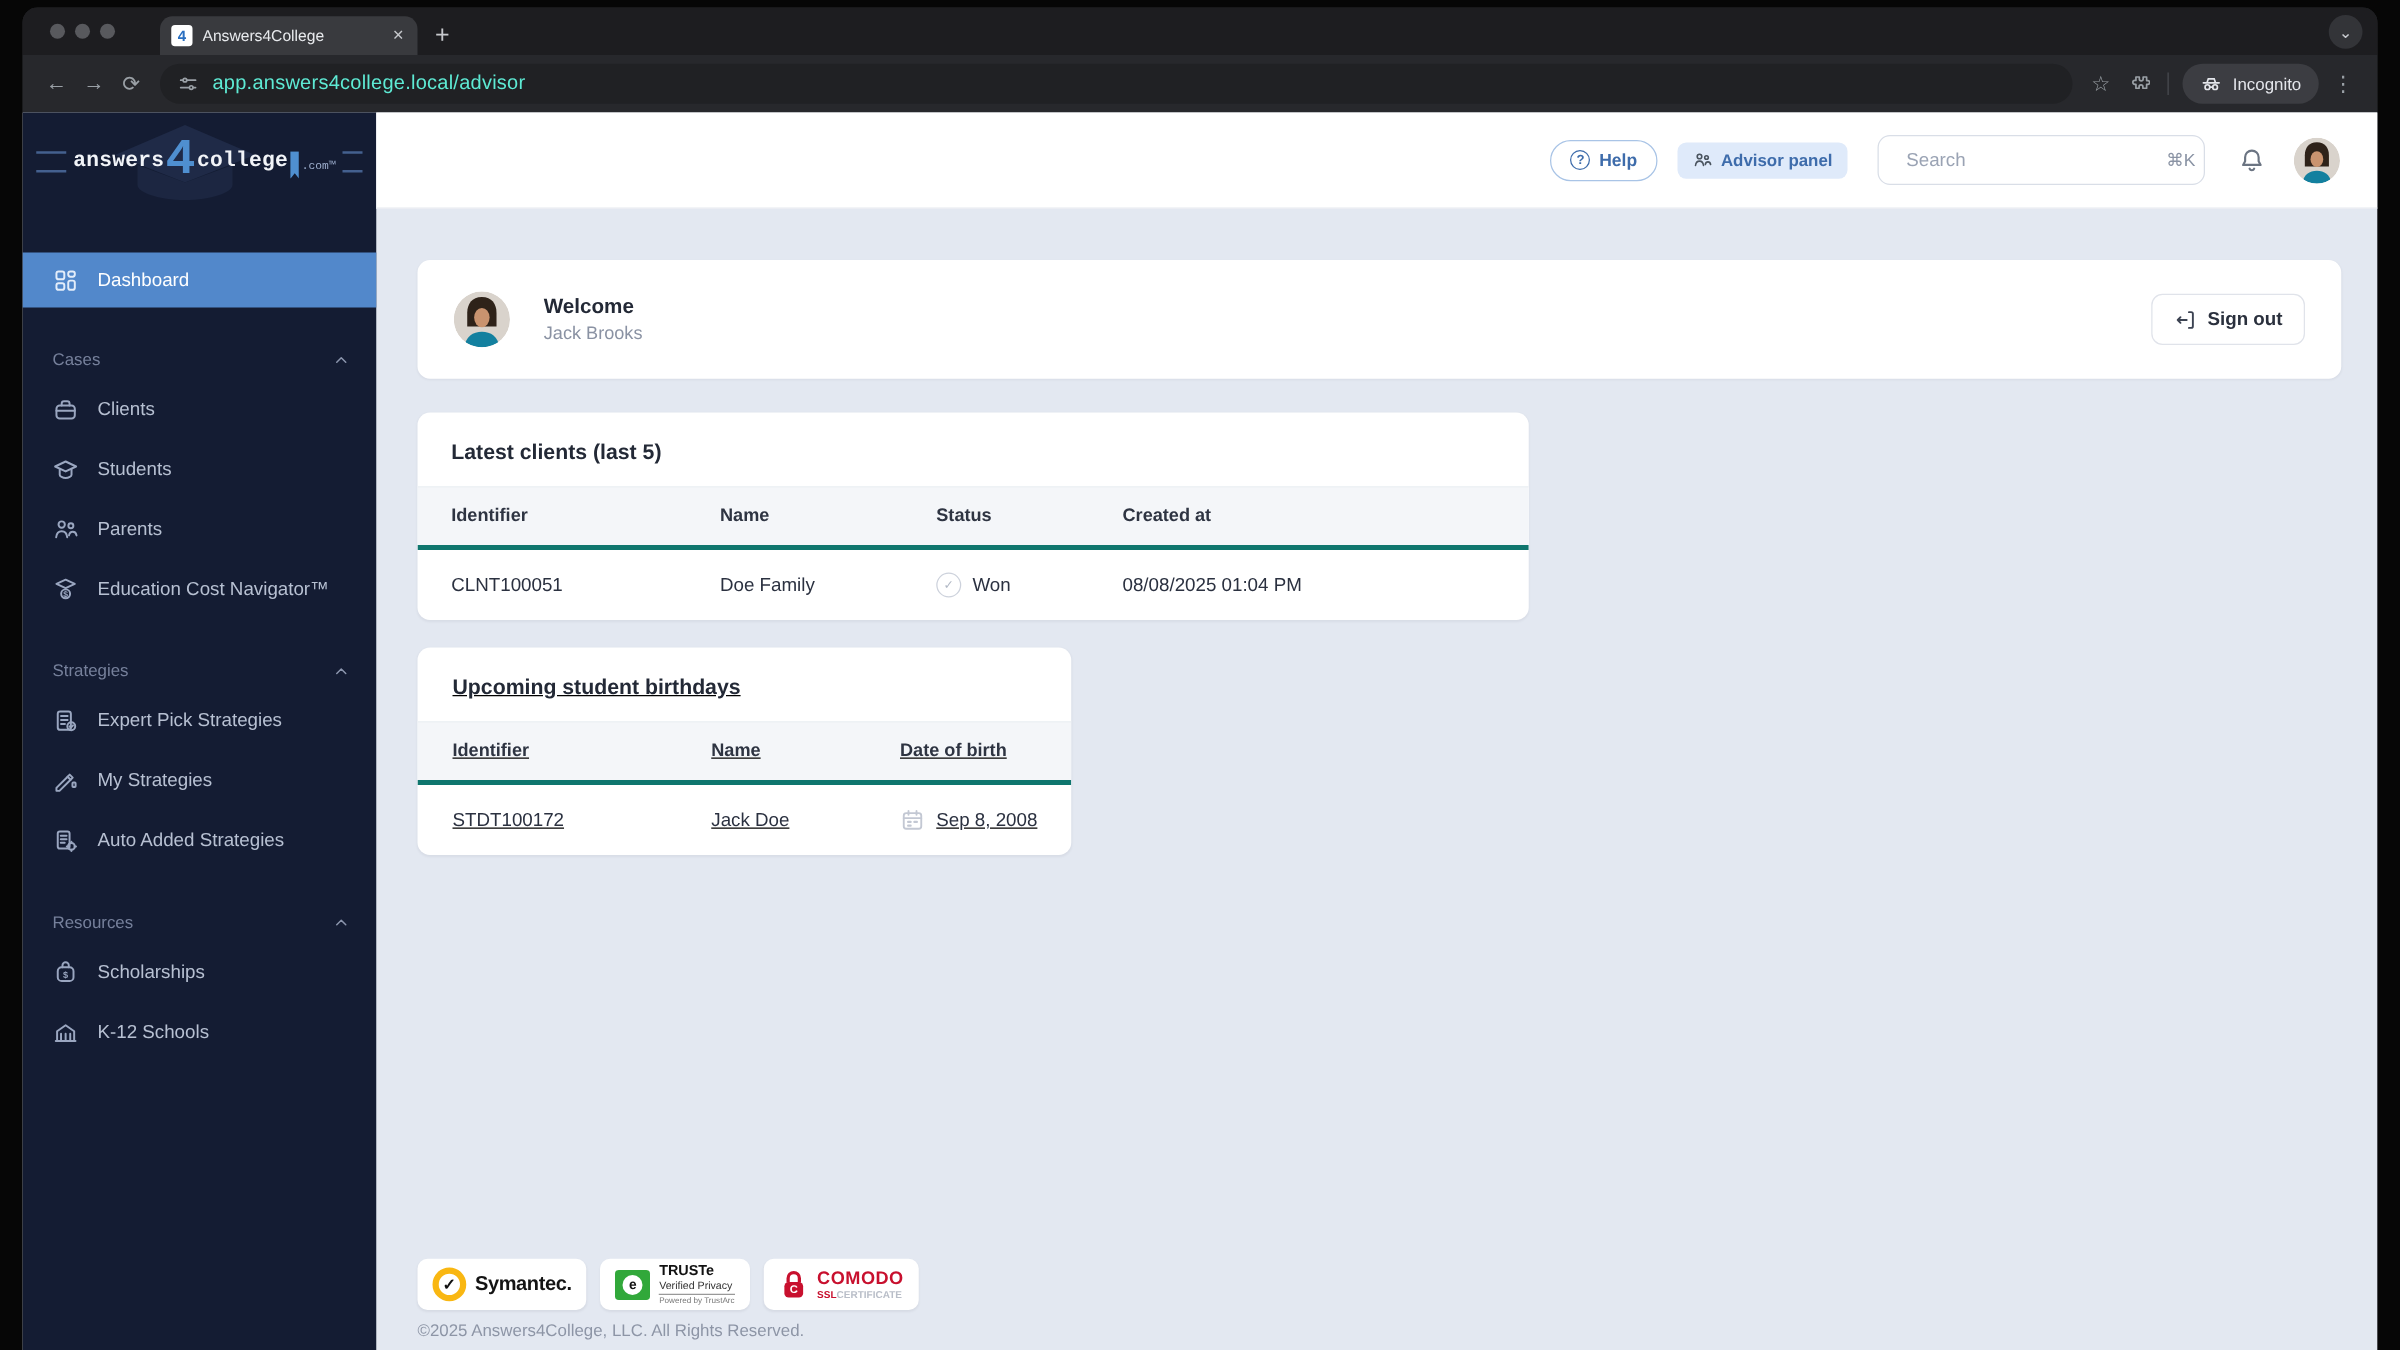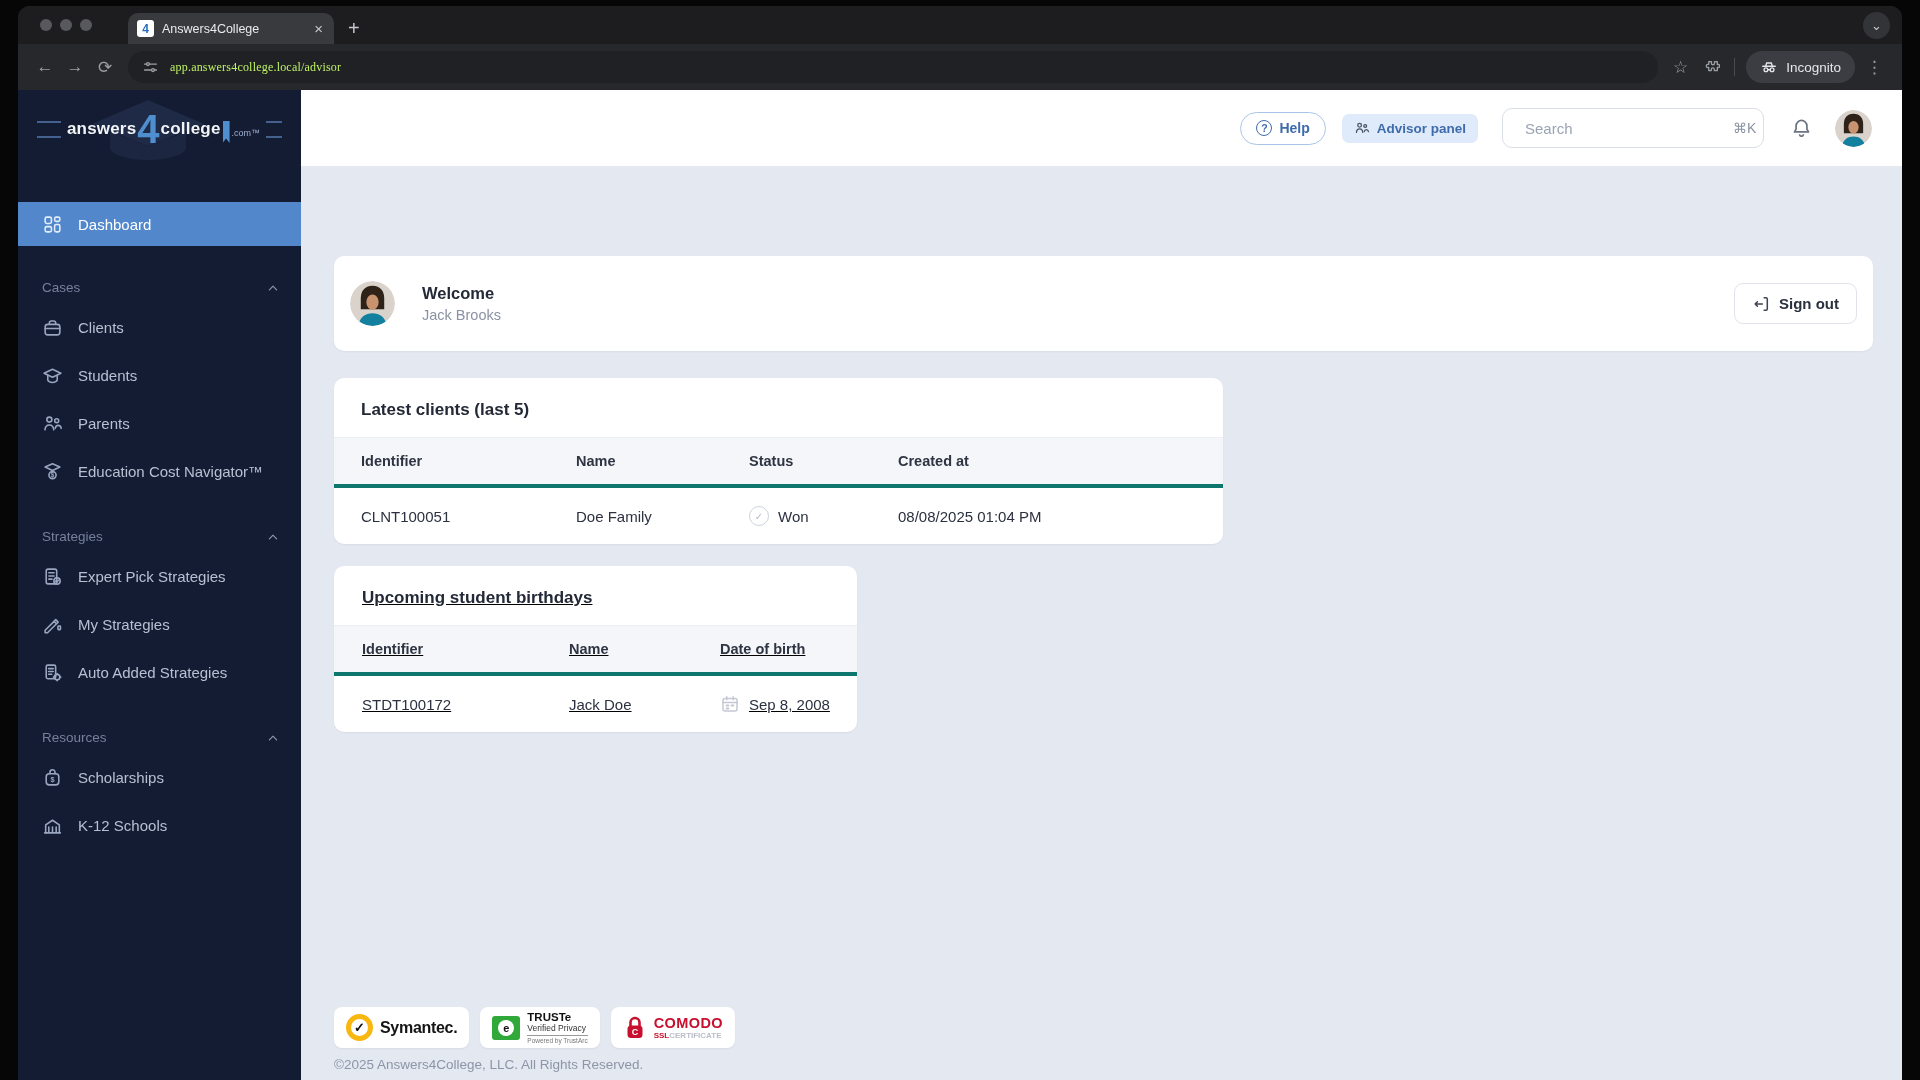--- a/index.html
+++ b/index.html
@@ -20,34 +20,34 @@
   .tab-title { flex:1; font-size:12.5px; color:#e8eaed; white-space:nowrap; overflow:hidden; }
   .tab-close { font-size:15px; color:#c6c8cc; line-height:1; padding:0 2px; }
   .newtab { font-size:20px; color:#c6c8cc; margin:0 0 4px 14px; }
   .tabsearch { position:absolute; right:12px; top:6px; width:27px; height:27px; border-radius:50%;
                background:#333438; color:#c9cbd0; font-size:13px; display:flex; align-items:center; justify-content:center; }
 
   .toolbar { height:46px; background:#27282c; display:flex; align-items:center; padding:0 12px; }
   .navbtn { width:30px; text-align:center; font-size:17px; color:#9aa0a6; }
   .urlpill { flex:1; height:32px; margin:0 8px; border-radius:16px; background:#202124;
              display:flex; align-items:center; padding:0 14px; gap:11px; }
-  .url { font-size:12px; color:#bef264; letter-spacing:.2px;font-family:Liberation Serif, serif; }
+  .url { font-size:16px; color:#5eead4; letter-spacing:.2px; }
   .chromeicon { color:#9aa0a6; font-size:17px; margin:0 7px; display:flex; align-items:center; }
   .vsep { width:1px; height:18px; background:#4a4b50; margin:0 7px; }
   .incog { height:32px; border-radius:16px; background:#3c3d42; display:flex; align-items:center;
            gap:8px; padding:0 14px; margin:0 4px; }
   .incog span { font-size:13.5px; color:#e4e6eb; font-weight:500; }
 
   
   .app { height:990px; display:flex; background:#e3e8f1; }
 
   .sidebar { width:283px; flex-shrink:0; background:#141c33; display:flex; flex-direction:column; }
   .logo-area { height:78px; display:flex; align-items:center; justify-content:center; position:relative; }
   .cap-bg { position:absolute; left:66px; top:8px; }
-  .logo-row { position:relative; display:flex; align-items:center; }
+  .logo-row { position:relative; display:flex; align-items:center;font-family:Liberation Mono, monospace; }
   .deco { display:flex; flex-direction:column; gap:13px; }
   .deco i { display:block; width:24px; height:2px; background:#44608f; }
   .deco.right i { width:16px; }
   .lg-txt { font-size:17px; font-weight:600; color:#f2f4f8; letter-spacing:.2px; }
   .lg-4 { font-size:40px; font-weight:800; color:#4f8fd0; line-height:.8; margin:0 1px; }
   .ribbon { width:7px; height:22px; background:#4f8fd0; margin:6px 2px 0;
             clip-path:polygon(0 0,100% 0,100% 100%,50% 80%,0 100%); }
   .lg-com { font-size:9px; color:#9fb0cf; margin-top:7px; }
 
   .nav { padding-top:34px; }
@@ -77,21 +77,21 @@
                      font-family:"Liberation Sans", sans-serif; background:transparent; }
   .searchbox input::placeholder { color:#9aa3b4; }
   .kbd { font-size:14px; color:#8a93a4; }
   .bell { margin-left:26px; display:flex; }
   .avatar { border-radius:50%; overflow:hidden; flex-shrink:0; }
   .avatar.small { width:37px; height:37px; margin-left:22px; }
   .avatar.big { width:45px; height:45px; }
 
   .content { flex:1; padding:41px 29px 0 33px; }
   .welcome-card { height:95px; background:#fff; border-radius:10px; box-shadow:0 1px 2px rgba(16,24,40,.05);
-                  display:flex; align-items:center; padding:0 16px;margin-top:48px; }
+                  display:flex; align-items:center; padding:0 29px; }
   .w-name-block { margin-left:27px; }
   .w-title { font-size:16.5px; font-weight:700; color:#232936; }
   .w-sub { font-size:14.5px; color:#8a92a3; margin-top:4px; }
   .signout { margin-left:auto; height:41px; border:1px solid #e0e3ea; border-radius:9px; background:#fff;
              display:flex; align-items:center; gap:9px; padding:0 17px; font-size:15px; font-weight:700; color:#2a303d; }
 
   .cards-row { margin-top:27px; display:flex; gap:22px; align-items:flex-start;flex-direction:column; }
   .card { background:#fff; border-radius:10px; box-shadow:0 1px 2px rgba(16,24,40,.05); overflow:hidden; }
   .card.clients { width:889px; }
   .card.bdays { flex:1;text-decoration:underline; }

